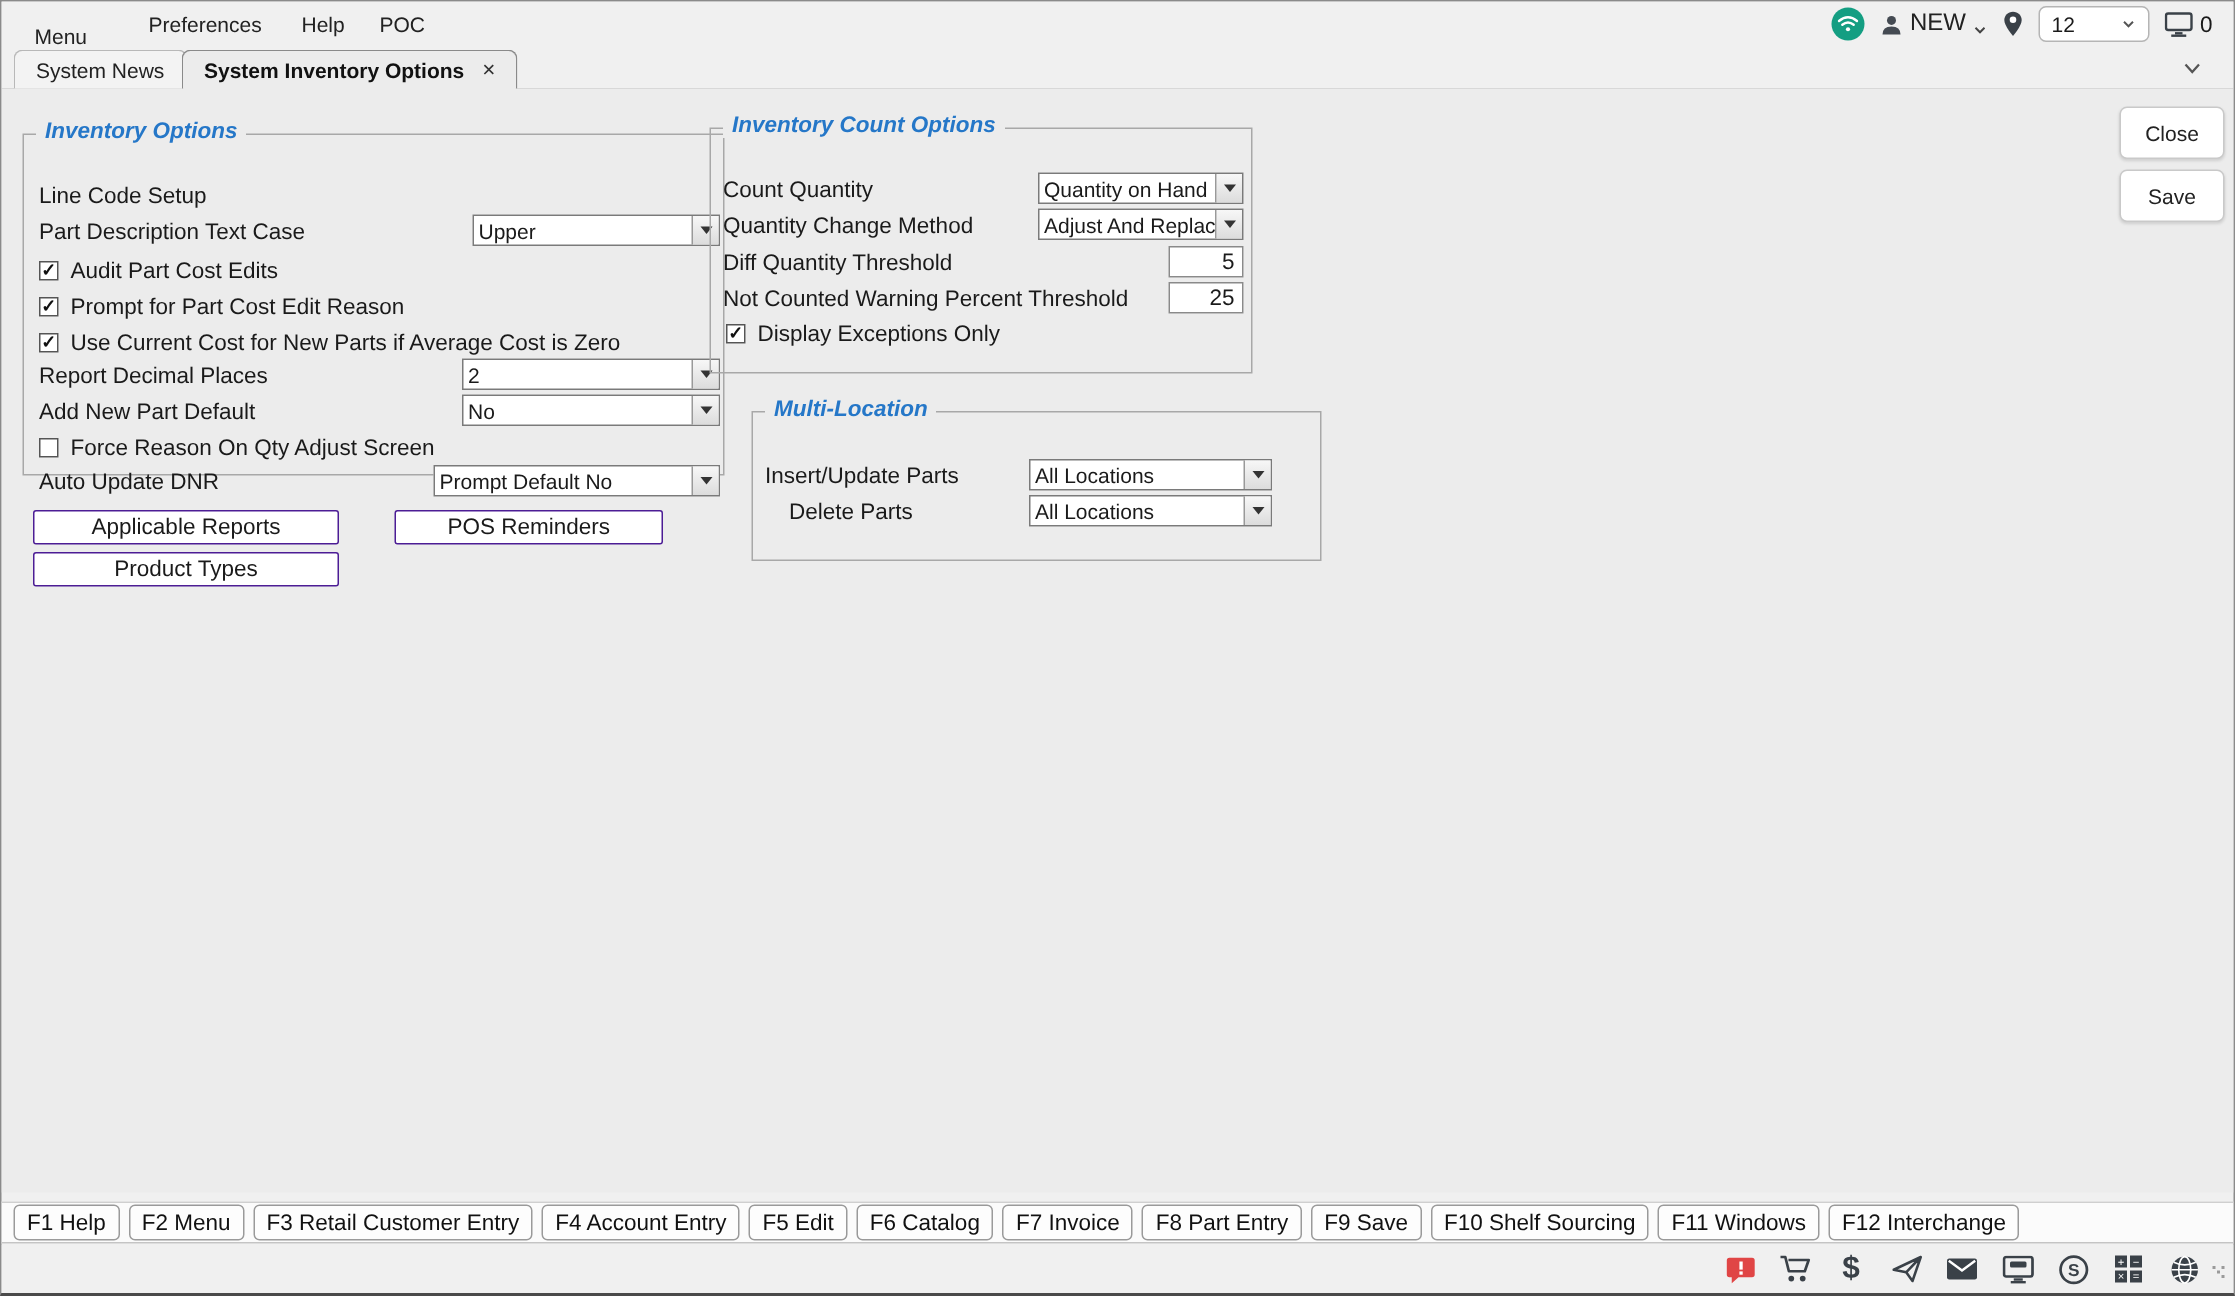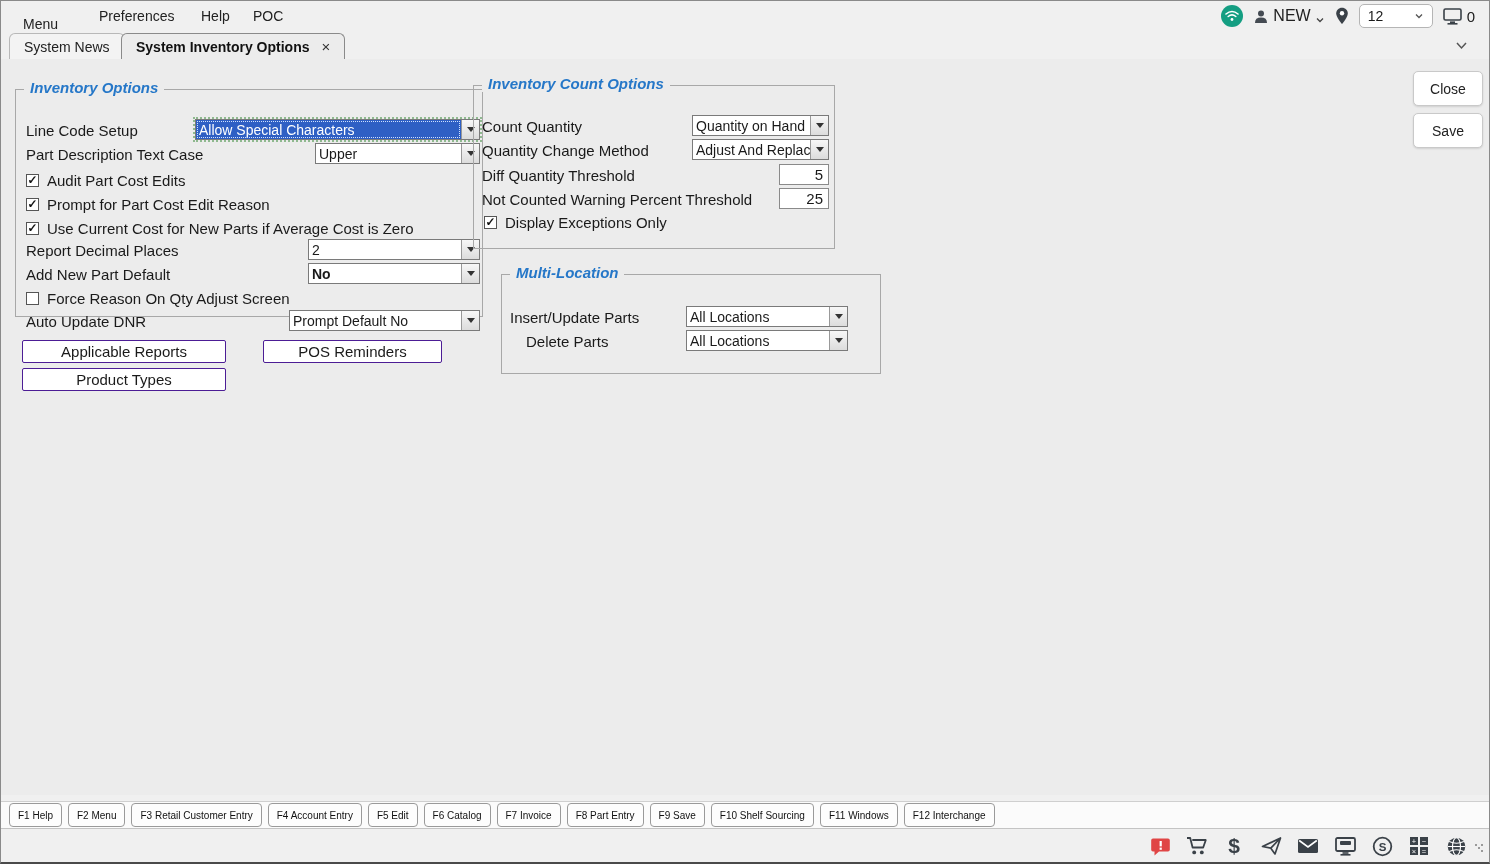--- a/index.html
+++ b/index.html
@@ -52,21 +52,21 @@
             font-size:15px;display:flex;align-items:center;justify-content:flex-end;padding:0 5px;}
   
   .gbtn{position:absolute;height:23px;background:#fff;border:1px solid #4c1d95;border-radius:2px;box-sizing:border-box;
         display:flex;align-items:center;justify-content:center;font-size:15px;color:#1a1a1a;}
   
   .winbtn{position:absolute;left:1412px;width:68px;height:33px;background:#fff;border:1px solid #c9c9c9;border-radius:5px;
           box-shadow:0 1px 2px rgba(0,0,0,0.12);display:flex;align-items:center;justify-content:center;font-size:14px;color:#222;}
   
   .fkeybar{position:absolute;left:0;top:800px;width:100%;height:28px;background:#fbfbfb;border-top:1px solid #cfcfcf;
            border-bottom:1px solid #c4c4c4;display:flex;align-items:center;padding-left:8px;gap:6px;box-sizing:border-box;}
-  .fkey{height:22px;background:#fdfdfd;border:1px solid #9a9a9a;border-radius:4px;padding:0 8px;font-size:10px;
+  .fkey{height:22px;background:#fdfdfd;border:1px solid #9a9a9a;border-radius:4px;padding:0 8px;font-size:15px;
         display:flex;align-items:center;color:#111;white-space:nowrap;}
   
   .statusbar{position:absolute;left:0;top:829px;width:100%;height:33px;background:#f0f0f0;}
   .status-icons{position:absolute;right:22px;top:5px;display:flex;align-items:center;gap:15px;}
   .sicon{width:22px;height:22px;display:flex;align-items:center;justify-content:center;}
   .drag-dots{position:absolute;right:6px;top:14px;width:8px;height:8px;}
   .drag-dots i{position:absolute;width:2px;height:2px;background:#9a9a9a;}
 </style>
 </head>
 <body>
@@ -130,24 +130,20 @@
       <polyline points="3,4 7.5,9 12,4" fill="none" stroke="#555" stroke-width="1.5"></polyline>
     </svg>
   </div>
 
   <div class="content">
 
     <div class="groupbox" style="left:14px;top:18px;width:468px;height:228px;margin-top:12px;">
       <div class="group-title">Inventory Options</div>
 
       <div class="lbl" style="left:10px;top:32px;">Line Code Setup</div>
-      <div class="combo focused" style="left:179px;top:29px;width:285px;">
-        <span class="field">Allow Special Characters</span>
-        <span class="dd-btn"></span>
-      </div>
 
       <div class="lbl" style="left:10px;top:56px;">Part Description Text Case</div>
       <div class="combo" style="left:299px;top:53px;width:165px;">
         <span class="field">Upper</span>
         <span class="dd-btn"></span>
       </div>
 
       <div class="cbrow" style="left:10px;top:82px;">
         <span class="cb">✓</span>
         <span class="cb-label">Audit Part Cost Edits</span>
@@ -161,21 +157,21 @@
         <span class="cb-label">Use Current Cost for New Parts if Average Cost is Zero</span>
       </div>
 
       <div class="lbl" style="left:10px;top:152px;">Report Decimal Places</div>
       <div class="combo" style="left:292px;top:149px;width:172px;">
         <span class="field">2</span>
         <span class="dd-btn"></span>
       </div>
 
       <div class="lbl" style="left:10px;top:176px;">Add New Part Default</div>
-      <div class="combo" style="left:292px;top:173px;width:172px;font-weight:bold;">
+      <div class="combo" style="left:292px;top:173px;width:172px;">
         <span class="field">No</span>
         <span class="dd-btn"></span>
       </div>
 
       <div class="cbrow" style="left:10px;top:200px;">
         <span class="cb"></span>
         <span class="cb-label">Force Reason On Qty Adjust Screen</span>
       </div>
 
       <div class="lbl" style="left:10px;top:223px;">Auto Update DNR</div>

